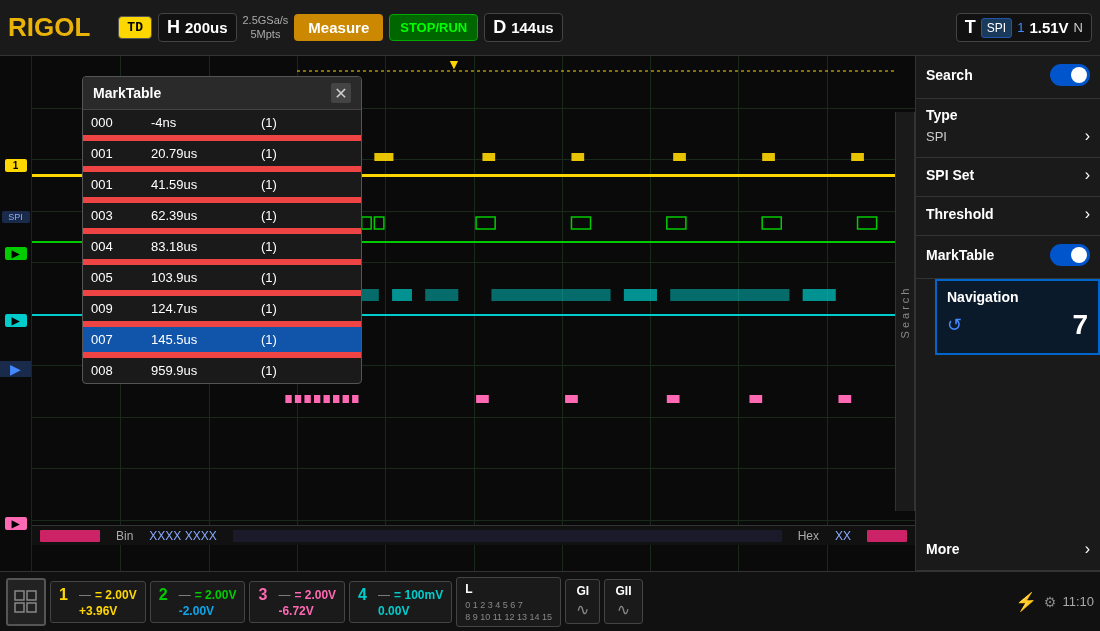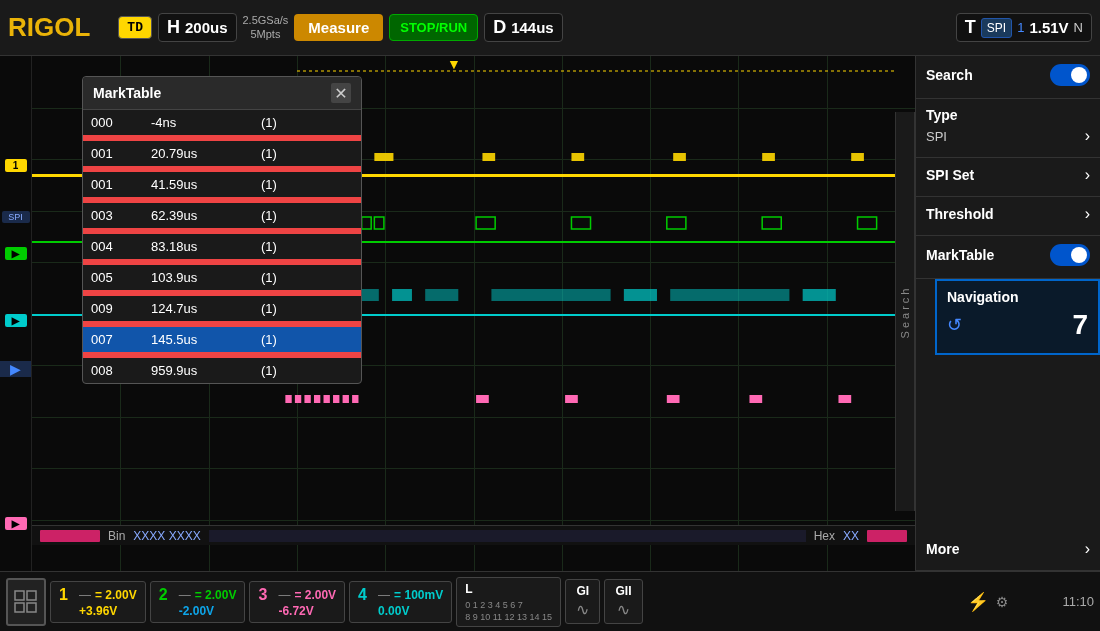--- a/index.html
+++ b/index.html
@@ -322,21 +322,21 @@
     .gi-label { color: #fff; font-size: 12px; font-weight: bold; }
     .gi-wave { color: #888; font-size: 16px; }
 
     .bottom-icons {
       display: flex;
       align-items: center;
       gap: 6px;
       margin-left: auto;
     }
     .usb-icon { color: #888; font-size: 18px; }
-    .time-text { color: #aaa; font-size: 13px; margin-left: 48px; }
+    .time-text { color: #aaa; font-size: 13px; }
 
     
     .grid-line-h {
       position: absolute;
       left: 0; right: 0;
       height: 1px;
       background: #1a2a1a;
     }
     .grid-line-v {
       position: absolute;
@@ -524,21 +524,21 @@
         <rect x="10%" y="2" width="1%" height="8" fill="#ff69b4"></rect>
         <rect x="11.5%" y="2" width="1%" height="8" fill="#ff69b4"></rect>
         <rect x="31%" y="2" width="2%" height="8" fill="#ff69b4"></rect>
         <rect x="45%" y="2" width="2%" height="8" fill="#ff69b4"></rect>
         <rect x="61%" y="2" width="2%" height="8" fill="#ff69b4"></rect>
         <rect x="74%" y="2" width="2%" height="8" fill="#ff69b4"></rect>
         <rect x="88%" y="2" width="2%" height="8" fill="#ff69b4"></rect>
       </svg>
     </div>
 
-    <div style="position:absolute; bottom:5%; left:0; right:0; height:20px; background:#111; border-top:1px solid #333; display:flex; align-items:center; padding:0 8px; gap:8px;">
+    <div style="position:absolute; bottom:5%; left:0; right:0; height:20px; background:#111; border-top:1px solid #333; display:flex; align-items:center; padding:0 8px; gap:16px;">
 
       <div style="width:60px; height:12px; background:#cc2266; border-radius:1px;"></div>
       <span style="color:#aaa; font-size:12px;">Bin</span>
       <span style="color:#88aaff; font-size:12px;">XXXX XXXX</span>
       <div style="flex:1; height:12px; background:#1a1a2a;"></div>
       <span style="color:#aaa; font-size:12px;">Hex</span>
       <span style="color:#88aaff; font-size:12px;">XX</span>
       <div style="width:40px; height:12px; background:#cc2266; border-radius:1px;"></div>
     </div>
 

